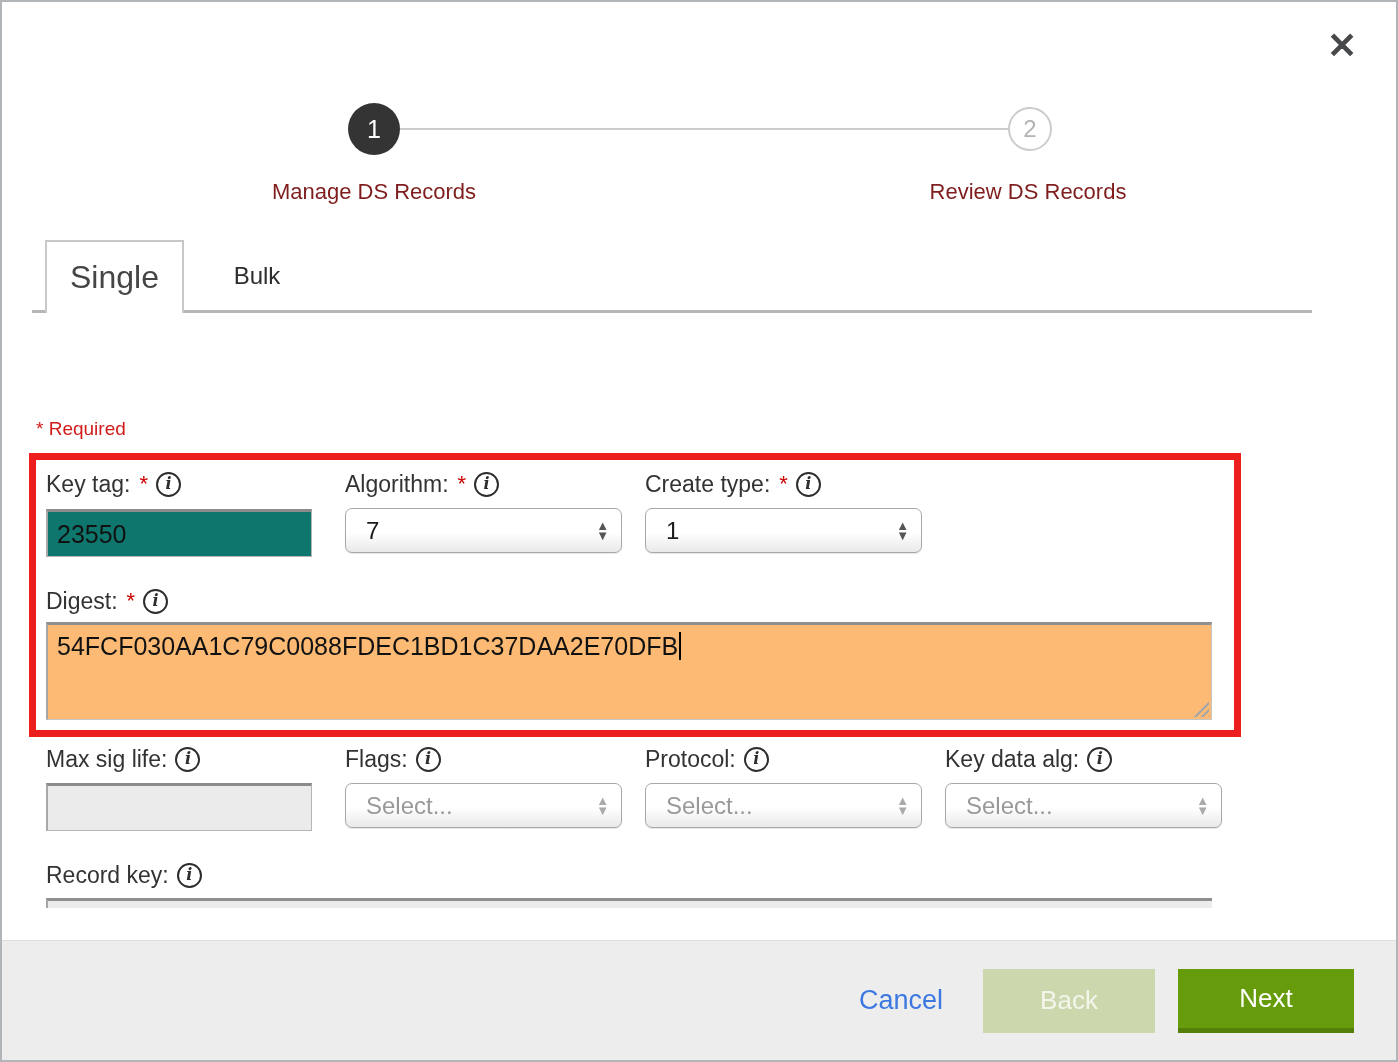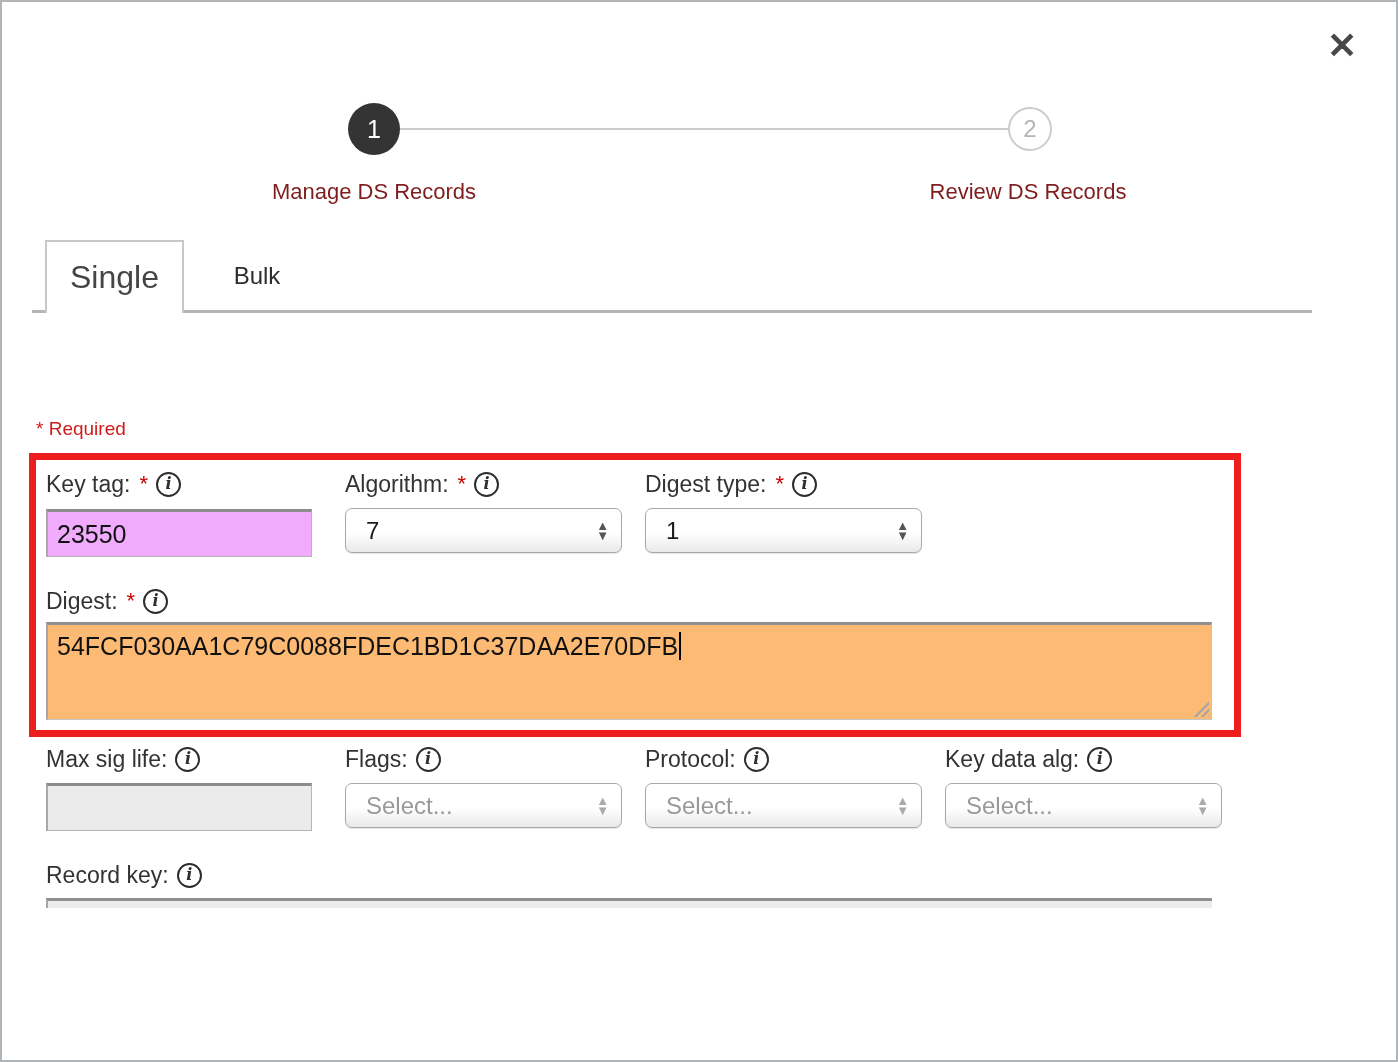--- a/index.html
+++ b/index.html
@@ -85,21 +85,21 @@
     border:2.5px solid #2d2d2d;border-radius:50%;
     box-sizing:content-box;flex:none;
   }
   .info span{
     font-family:"DejaVu Serif",serif;font-style:italic;font-weight:bold;
     font-size:16px;color:#2d2d2d;line-height:1;
   }
   
   .text-input{
     position:absolute;width:266px;height:48px;
-    box-sizing:border-box;background:#f0abfc;
+    box-sizing:border-box;background:#0f766e;
     border:1px solid #b5b5b5;border-top:3px solid #8c8c8c;border-left:2px solid #a9a9a9;
     font-size:25px;color:#111;
     display:flex;align-items:center;padding:0 9px;
   }
   .text-input.disabled{background:#ebebeb;}
   
   .select{
     position:absolute;width:277px;height:45px;
     box-sizing:border-box;border:1px solid #a8a8a8;border-radius:7px;
     background:linear-gradient(#ffffff,#ffffff 55%,#e9e9e9);
@@ -186,21 +186,21 @@
       </span>
   </div>
   <div class="flabel" style="left:343px;top:467px">
     <span>Algorithm:</span>
     <span class="star">*</span>
     <span class="info">
         <span>i</span>
       </span>
   </div>
   <div class="flabel" style="left:643px;top:467px">
-    <span>Digest type:</span>
+    <span>Create type:</span>
     <span class="star">*</span>
     <span class="info">
         <span>i</span>
       </span>
   </div>
 
   <div class="text-input" style="left:44px;top:507px">
     <span>23550</span>
   </div>
   <div class="select" style="left:343px;top:506px">
@@ -281,14 +281,19 @@
   </div>
 
   <div class="flabel" style="left:44px;top:858px">
     <span>Record key:</span>
     <span class="info">
         <span>i</span>
       </span>
   </div>
   <div class="pubkey-area"></div>
 
+  <div class="footer">
+    <span class="cancel-link">Cancel</span>
+    <div class="btn btn-back">Back</div>
+    <div class="btn btn-next">Next</div>
+  </div>
 
 </div>
 
 </body></html>

